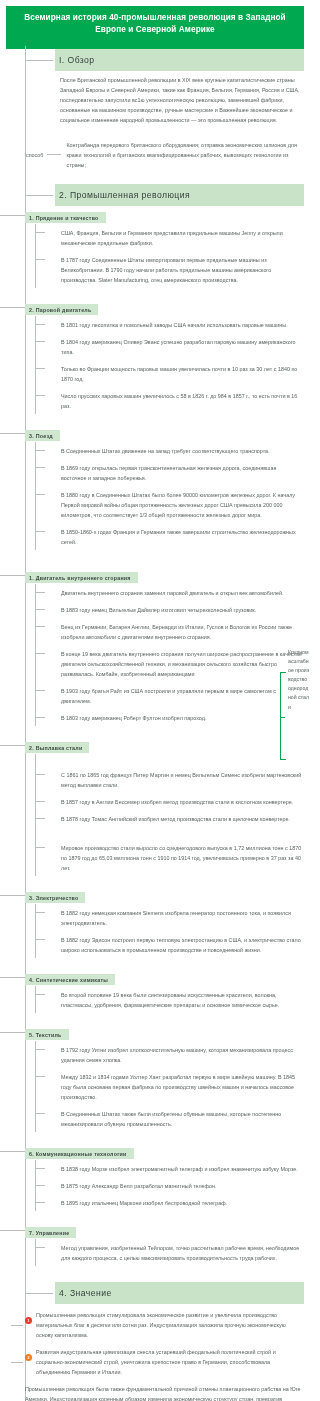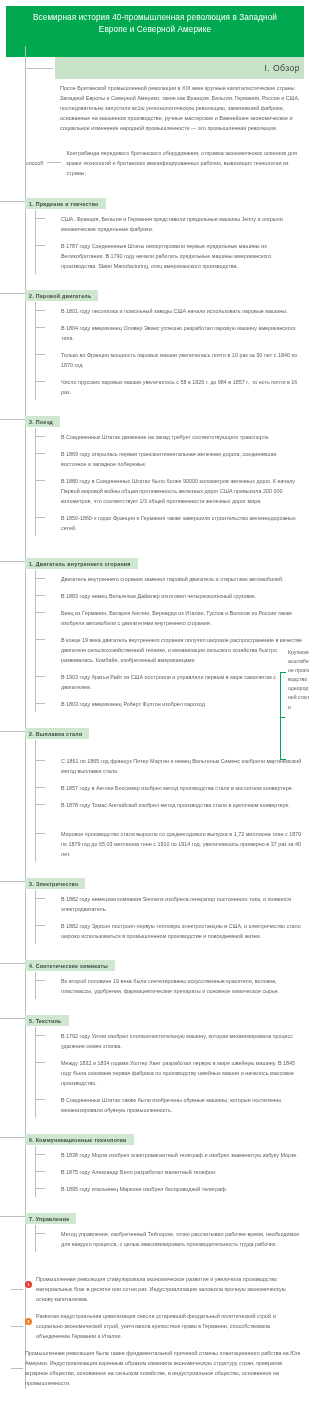--- a/index.html
+++ b/index.html
@@ -16,23 +16,23 @@
     overflow: hidden;
   }
 
   
   .root-banner {
     margin: 6px 6px 0 6px;
     background: #00a94f;
     color: #ffffff;
     text-align: center;
     font-size: 8.2px;
-    font-weight: normal;
+    font-weight: bold;
     line-height: 1.45;
-    padding: 6px 14px 21px 14px;
+    padding: 6px 14px 13px 14px;
     letter-spacing: .1px;
   }
 
   
   .trunk {
     position: absolute;
     left: 25px;
     top: 46px;
     bottom: 12px;
     width: 1px;
@@ -50,21 +50,21 @@
   .sec-head-wrap::before {
     content: "";
     position: absolute;
     left: 0; top: 50%;
     width: 28px; height: 1px;
     background: #b9bdbd;
   }
   .sec-head {
     background: #c9e3c9;
     color: #33413a;
-    text-align: right;
+    text-align: left;
     font-size: 8.6px;
     letter-spacing: .45px;
     padding: 6px 4px 6px 4px;
     margin-right: 6px;
   }
 
   
   .sec-body { padding: 4px 6px 6px 60px; }
   .para {
     font-size: 5.4px;
@@ -225,20 +225,23 @@
   <div class="method-row">
     <span class="method-label">способ</span>
     <span class="method-dash"></span>
     <span class="method-text">Контрабанда передового британского оборудования; отправка экономических шпионов для кражи технологий и британских квалифицированных рабочих, вывозящих технологии из страны;</span>
   </div>
 </div>
 
 <div class="spacer-sm"></div>
 
 <div class="section">
+  <div class="sec-head-wrap">
+    <div class="sec-head">2. Промышленная революция</div>
+  </div>
 
   <div class="subsec">
     <div class="sub-head-wrap">
       <span class="sub-head">1. Прядение и ткачество</span>
     </div>
     <div class="leaf-list">
       <div class="leaf">США, Франция, Бельгия и Германия представили прядильные машины Jenny и открыли механические прядильные фабрики.</div>
       <div class="leaf">В 1787 году Соединенные Штаты импортировали первые прядильные машины из Великобритании. В 1790 году начали работать прядильные машины американского производства. Slater Manufacturing, отец американского производства.</div>
     </div>
   </div>
@@ -347,20 +350,23 @@
     </div>
     <div class="leaf-list">
       <div class="leaf">Метод управления, изобретенный Тейлором, точно рассчитывал рабочее время, необходимое для каждого процесса, с целью максимизировать производительность труда рабочих.</div>
     </div>
   </div>
 </div>
 
 <div class="spacer-sm"></div>
 
 <div class="section">
+  <div class="sec-head-wrap">
+    <div class="sec-head">4. Значение</div>
+  </div>
   <div class="num-list">
     <div class="num-item">
       <span class="badge" style="background:#e8392d">1</span>
       <span class="num-text">Промышленная революция стимулировала экономическое развитие и увеличила производство материальных благ в десятки или сотни раз. Индустриализация заложила прочную экономическую основу капитализма.</span>
     </div>
     <div class="num-item">
       <span class="badge" style="background:#f07c20">2</span>
       <span class="num-text">Развитая индустриальная цивилизация снесла устаревший феодальный политический строй и социально-экономический строй, уничтожила крепостное право в Германии, способствовала объединению Германии и Италии.</span>
     </div>
     <div class="num-item">

